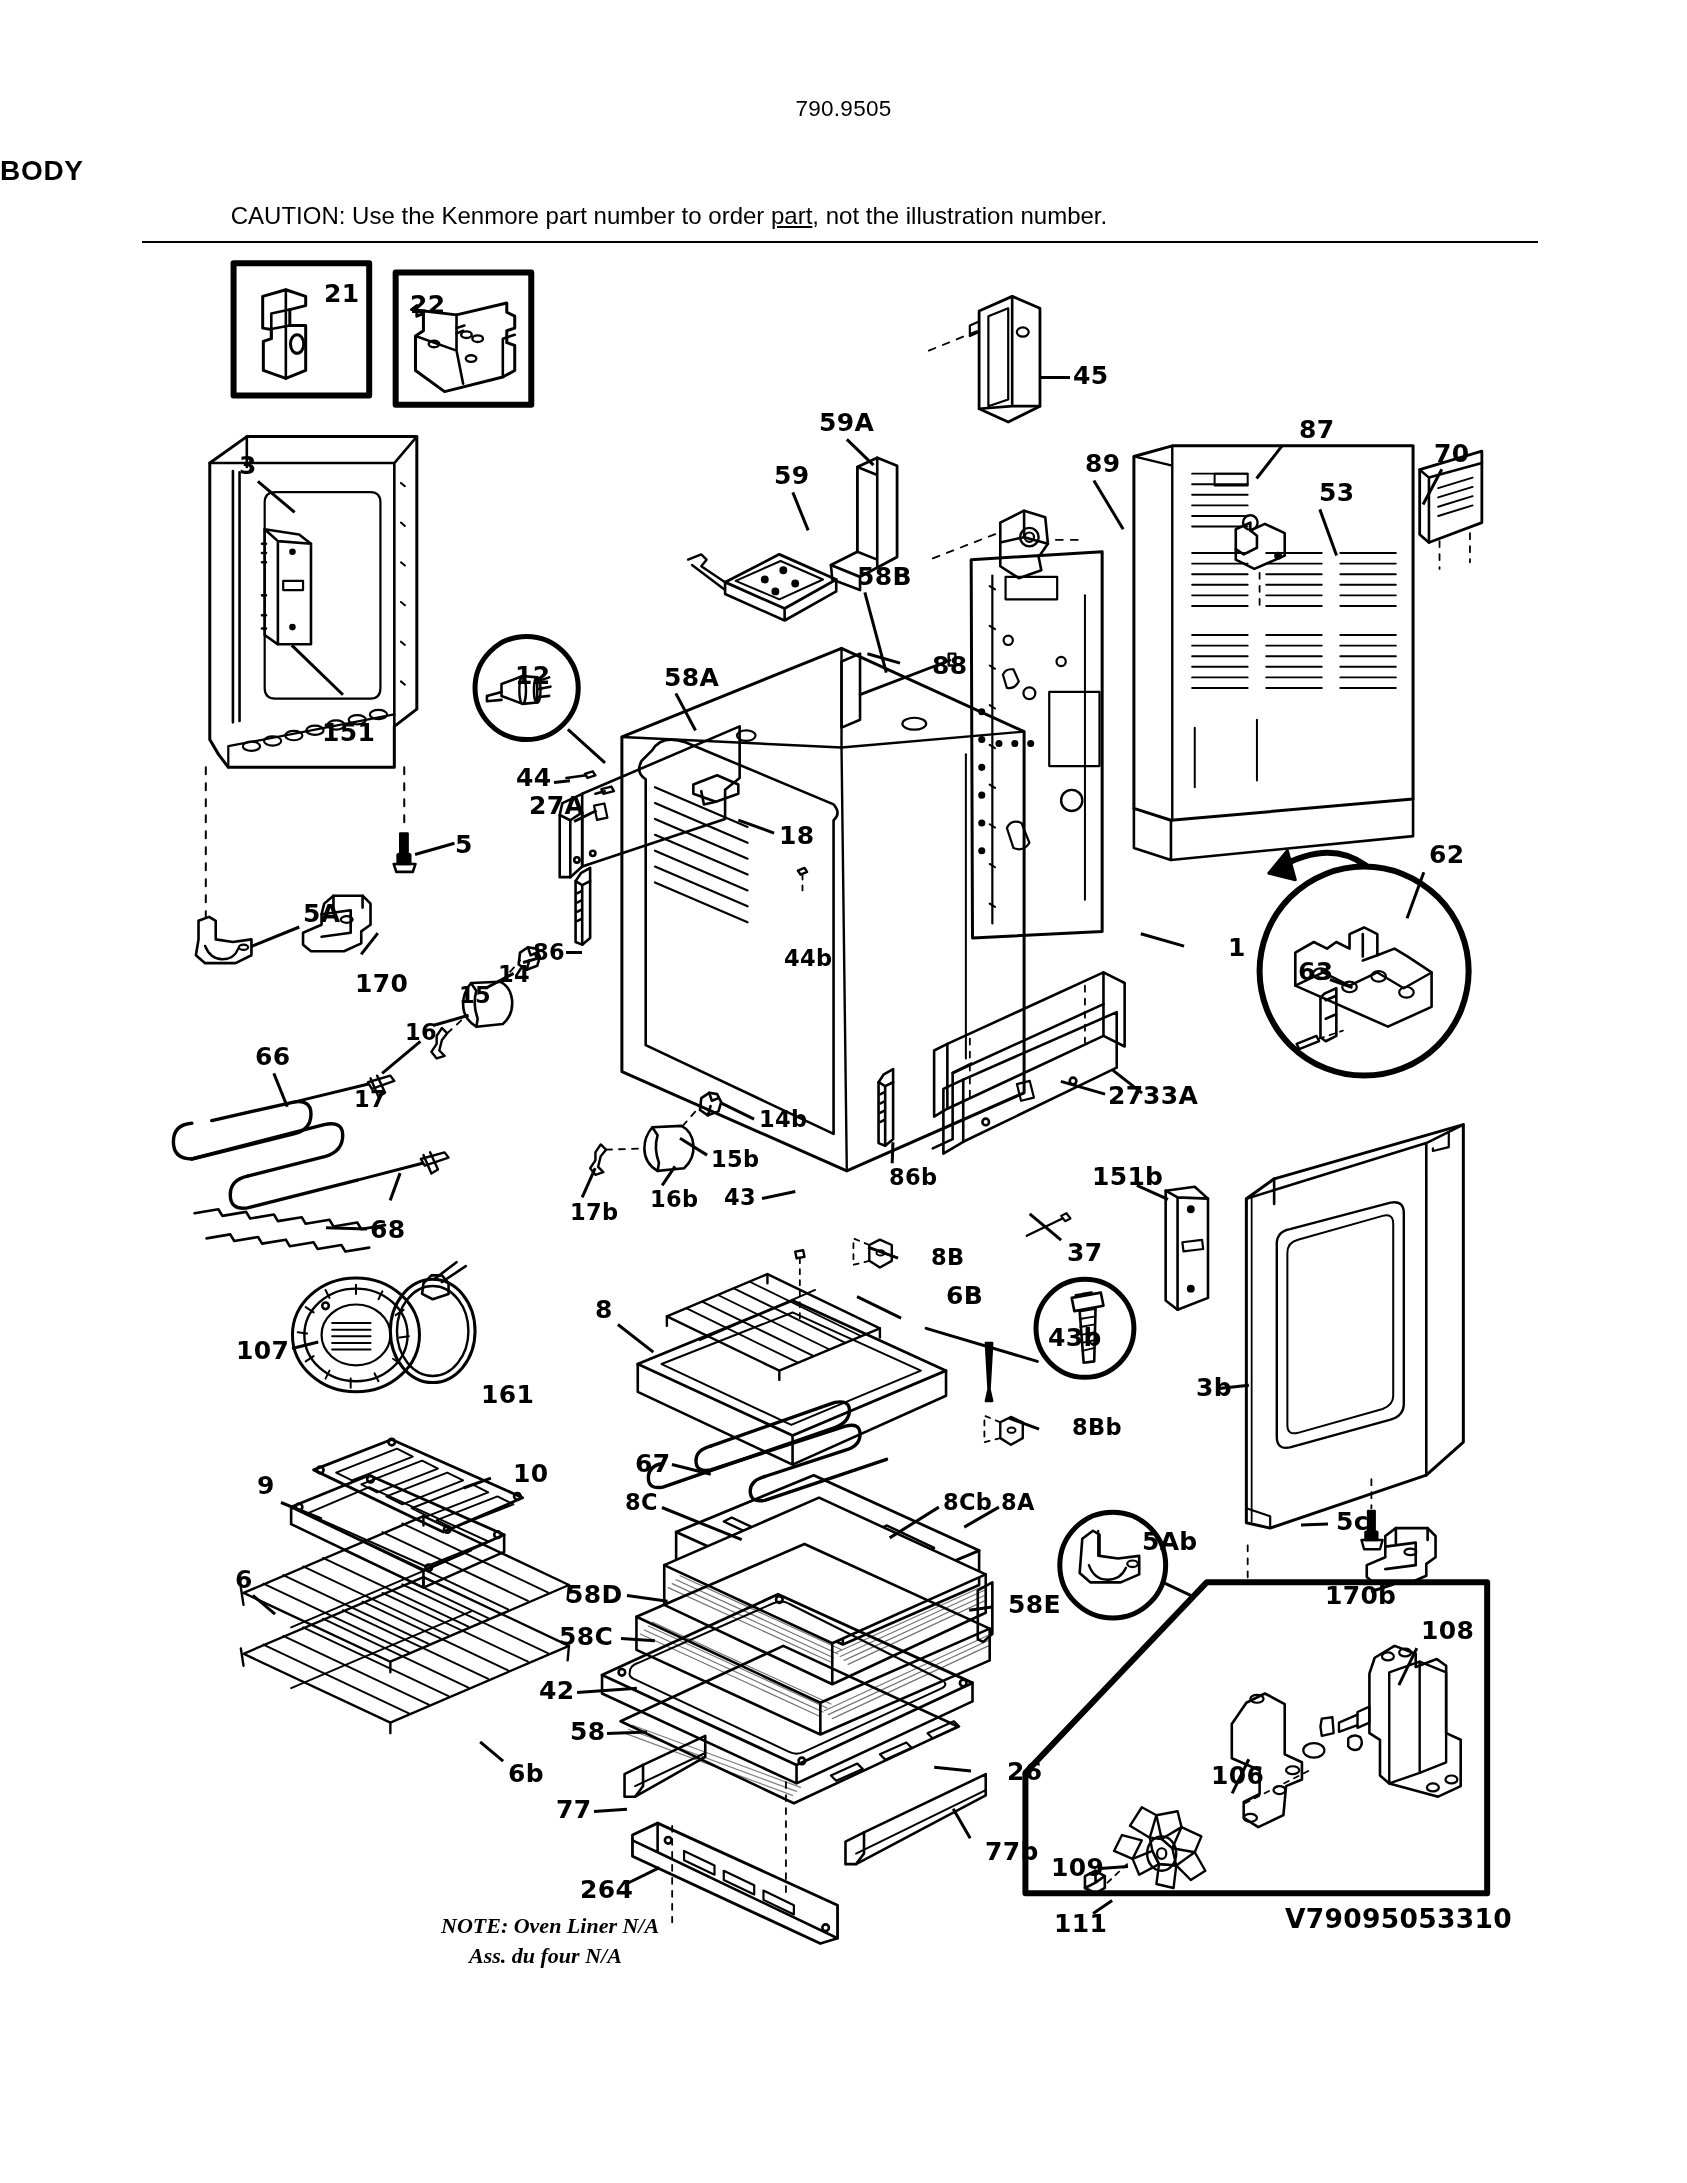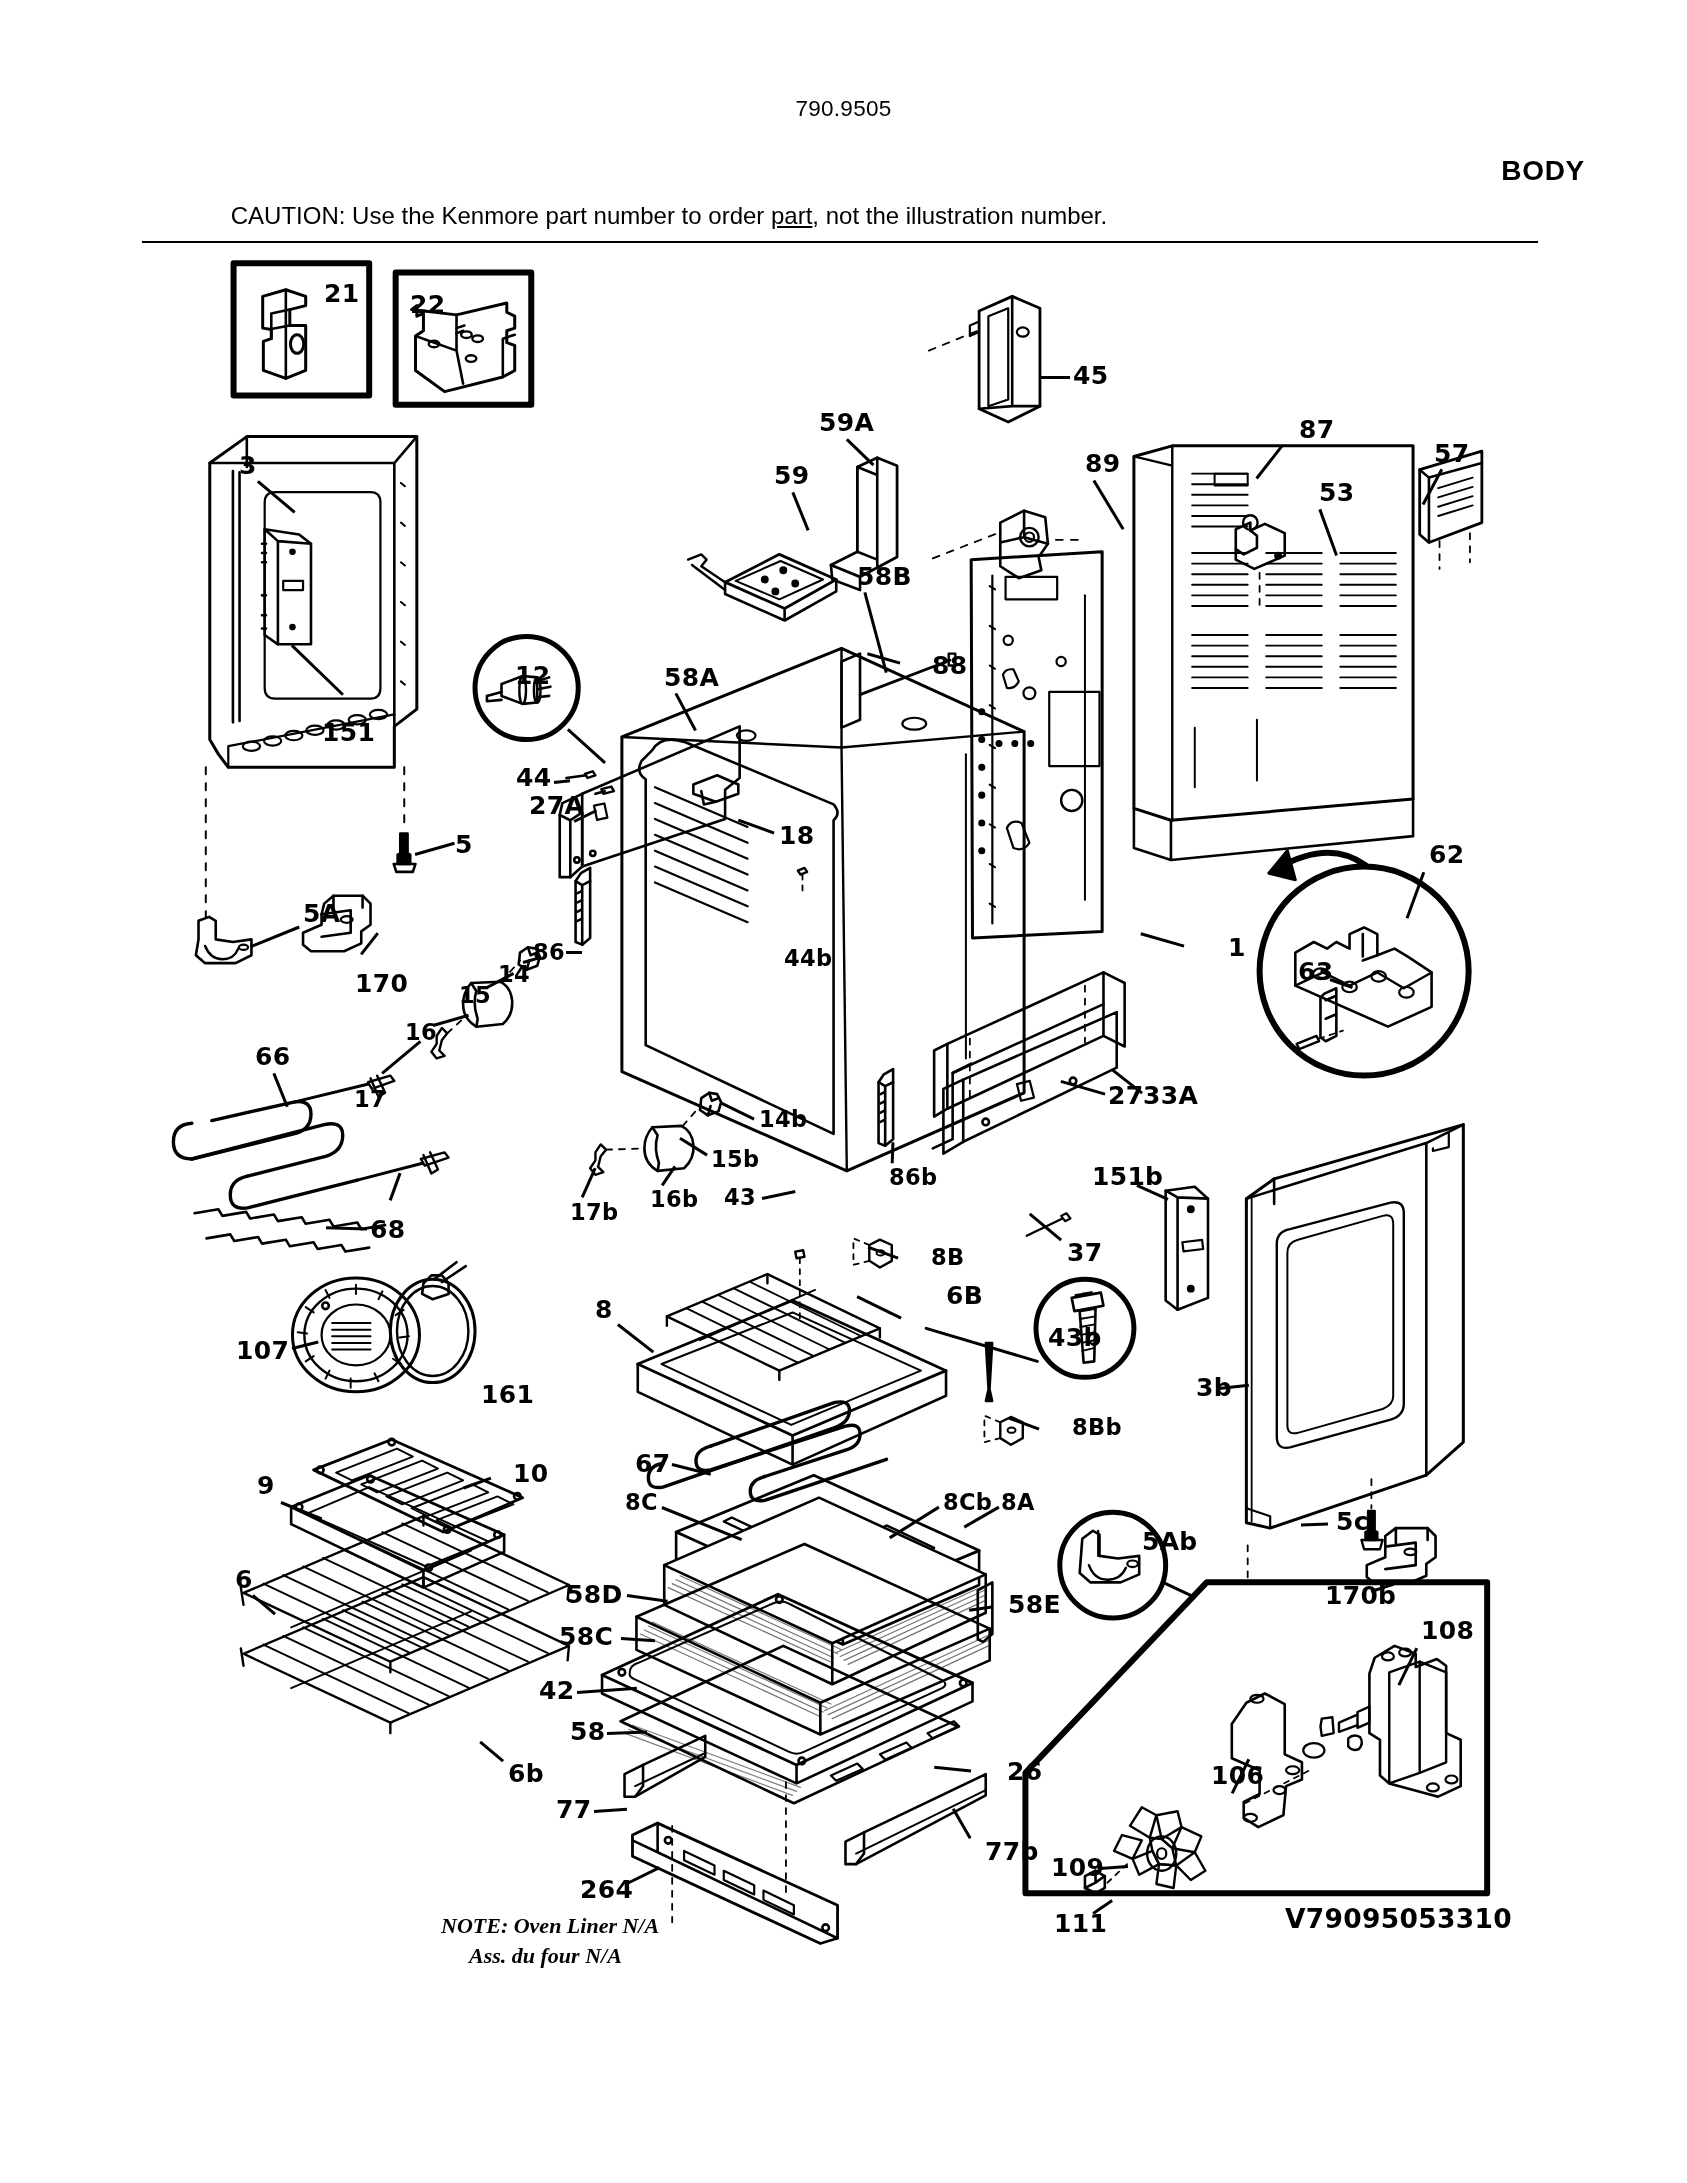--- a/index.html
+++ b/index.html
@@ -9,21 +9,21 @@
     font-family:"Liberation Sans", sans-serif;color:#000;
   }
   #sheet{position:absolute;left:0;top:0;width:1687px;height:2183px;}
 
   
   .hdr-model{
     position:absolute;top:96px;left:0;width:1687px;text-align:center;
     font-size:22.5px;font-weight:400;letter-spacing:0.3px;
   }
   .hdr-title{
-    position:absolute;top:155px;left:0;width:1585px;text-align:right;
+    position:absolute;top:155px;left:0;width:1585px;text-align:left;
     font-size:28px;font-weight:bold;letter-spacing:0.7px;
   }
   .hdr-caution{
     position:absolute;top:202px;left:0;width:1338px;text-align:center;
     font-size:24px;font-weight:400;
   }
   .hdr-caution u{text-decoration:underline;}
   .hdr-rule{
     position:absolute;top:241px;left:142px;width:1396px;height:0;
     border-top:2px solid #000;
@@ -645,21 +645,21 @@
   <div class="lbl" style="left:1073px;top:363px">45</div>
   <div class="lead" style="left:1041px;top:376px;width:29px"></div>
   <div class="lbl" style="left:819px;top:410px">59A</div>
   <div class="lead" style="left:847px;top:438px;width:37px;transform:rotate(44deg)"></div>
   <div class="lbl" style="left:1085px;top:451px">89</div>
   <div class="lead" style="left:1094px;top:479px;width:57px;transform:rotate(59deg)"></div>
   <div class="lbl" style="left:1299px;top:417px">87</div>
   <div class="lead" style="left:1282px;top:445px;width:41px;transform:rotate(128deg)"></div>
   <div class="lbl" style="left:1319px;top:480px">53</div>
   <div class="lead" style="left:1320px;top:508px;width:49px;transform:rotate(70deg)"></div>
-  <div class="lbl" style="left:1434px;top:441px">57</div>
+  <div class="lbl" style="left:1434px;top:441px">70</div>
   <div class="lead" style="left:1442px;top:468px;width:40px;transform:rotate(118deg)"></div>
 
   <div class="lbl" style="left:774px;top:463px">59</div>
   <div class="lead" style="left:793px;top:491px;width:41px;transform:rotate(68deg)"></div>
   <div class="lbl" style="left:857px;top:564px">58B</div>
   <div class="lead" style="left:865px;top:591px;width:83px;transform:rotate(75deg)"></div>
   <div class="lbl" style="left:932px;top:653px">88</div>
   <div class="lead" style="left:900px;top:662px;width:34px;transform:rotate(196deg)"></div>
   <div class="lbl" style="left:664px;top:665px">58A</div>
   <div class="lead" style="left:676px;top:692px;width:42px;transform:rotate(62deg)"></div>

